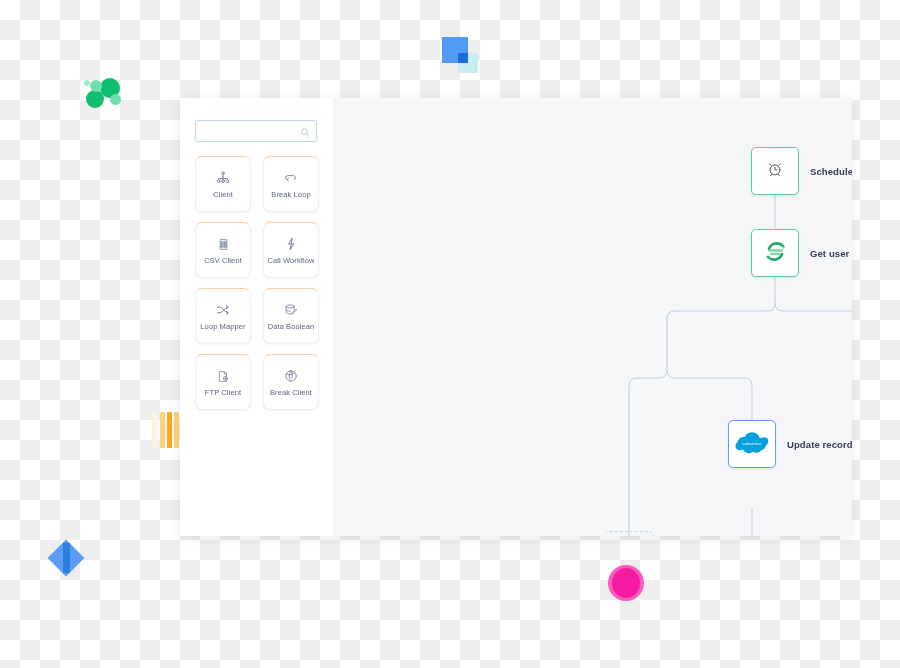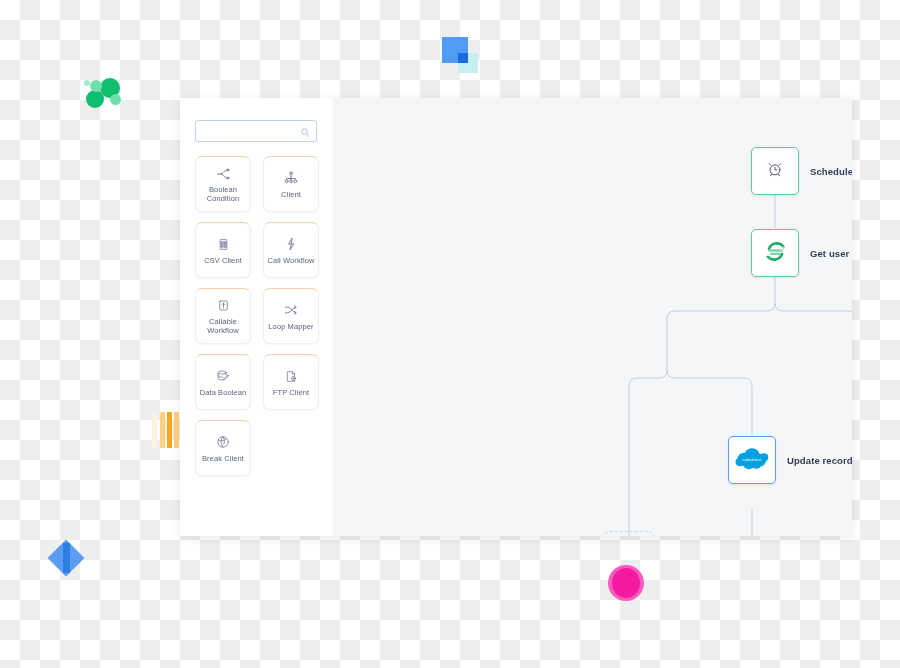--- a/index.html
+++ b/index.html
@@ -242,48 +242,45 @@
       <span id="search-icon">
         <svg viewBox="0 0 16 16" width="11" height="12" fill="none" stroke="currentColor" stroke-width="1.2">
           <circle cx="6.5" cy="6" r="4"></circle>
           <line x1="9.6" y1="9.2" x2="13" y2="13.5"></line>
         </svg>
       </span>
     </div>
 
     <div id="palette-grid">
 
-      <div class="palette-card">
-        <span class="pc-icon">
-          <svg viewBox="0 0 20 20" width="16" height="16" fill="none" stroke="currentColor" stroke-width="1.1" stroke-linecap="round">
-            <path d="M3 10 h4"></path>
-            <path d="M7 10 c4 0 4 -5 8 -5"></path>
-            <path d="M7 10 c4 0 4 5 8 5"></path>
-            <circle cx="16" cy="5" r="1.4"></circle>
-            <circle cx="16" cy="15" r="1.4"></circle>
-          </svg>
-        </span>
-        <span class="pc-label">Boolean Condition</span>
-      </div>
 
       <div class="palette-card">
         <span class="pc-icon">
           <svg viewBox="0 0 20 20" width="16" height="16" fill="none" stroke="currentColor" stroke-width="1.1" stroke-linecap="round">
             <circle cx="10" cy="4" r="1.6"></circle>
             <path d="M10 5.6 v3"></path>
             <path d="M4.5 12 v-1.4 h11 V12"></path>
             <path d="M10 8.6 v3.4"></path>
             <circle cx="4.5" cy="14" r="1.7"></circle>
             <circle cx="10" cy="14" r="1.7"></circle>
             <circle cx="15.5" cy="14" r="1.7"></circle>
           </svg>
         </span>
         <span class="pc-label">Client</span>
       </div>
 
+      <div class="palette-card">
+        <span class="pc-icon">
+          <svg viewBox="0 0 20 20" width="16" height="16" fill="none" stroke="currentColor" stroke-width="1.1" stroke-linecap="round">
+            <path d="M5 12 c-2.5 0 -2.5 -5 1 -5 h7 c3 0 3.5 5 1 5"></path>
+            <path d="M7 10 L5 12 L7 14"></path>
+          </svg>
+        </span>
+        <span class="pc-label">Break Loop</span>
+      </div>
 
       <div class="palette-card">
         <span class="pc-icon">
           <svg viewBox="0 0 20 20" width="15" height="15" fill="none" stroke="currentColor" stroke-width="1">
             <rect x="5.5" y="3.5" width="9" height="13" rx="0.6"></rect>
             <path d="M7.4 5.6 v9.2 M9.3 5.6 v9.2 M11.2 5.6 v9.2 M13 5.6 v9.2" stroke-width="0.9"></path>
             <path d="M5.5 6.5 h9 M5.5 8.6 h9 M5.5 10.7 h9 M5.5 12.8 h9" stroke-width="0.7"></path>
           </svg>
         </span>
         <span class="pc-label">CSV Client</span>
@@ -292,30 +289,20 @@
 
       <div class="palette-card">
         <span class="pc-icon">
           <svg viewBox="0 0 20 20" width="16" height="16" fill="none" stroke="currentColor" stroke-width="1.1" stroke-linejoin="round">
             <path d="M11.5 2.5 L7 10.2 h3.4 L8.8 17.5 L13.5 9.6 h-3.4 z"></path>
           </svg>
         </span>
         <span class="pc-label">Call Workflow</span>
       </div>
 
-      <div class="palette-card">
-        <span class="pc-icon">
-          <svg viewBox="0 0 20 20" width="15" height="15" fill="none" stroke="currentColor" stroke-width="1.05" stroke-linecap="round">
-            <rect x="5" y="4" width="10" height="12" rx="1.1"></rect>
-            <path d="M10 13 V7"></path>
-            <path d="M7.8 9 L10 6.8 L12.2 9"></path>
-          </svg>
-        </span>
-        <span class="pc-label">Callable Workflow</span>
-      </div>
 
       <div class="palette-card">
         <span class="pc-icon">
           <svg viewBox="0 0 20 20" width="16" height="16" fill="none" stroke="currentColor" stroke-width="1.1" stroke-linecap="round">
             <path d="M3 6.5 h3 c4 0 6 7 10 7"></path>
             <path d="M3 13.5 h3 c4 0 6 -7 10 -7"></path>
             <path d="M14.2 4.6 L16.5 6.5 L14.2 8.4"></path>
             <path d="M14.2 11.6 L16.5 13.5 L14.2 15.4"></path>
           </svg>
         </span>
@@ -410,21 +397,21 @@
             <circle cx="25.6" cy="11.4" r="1.5" fill="#7fd3ab"></circle>
             <circle cx="9.6" cy="22.8" r="1.2" fill="#7fd3ab"></circle>
           </svg>
         </span>
       </div>
       <span class="node-label">Get user</span>
     </div>
 
     <div id="node-placeholder" style="left:271px; top:433px;"></div>
 
-    <div class="node" style="left:395px; top:338px;">
+    <div class="node" style="left:395px; top:322px;">
       <div class="node-box blue">
         <span>
           <svg viewBox="0 0 48 34" width="38" height="27">
             <g fill="#00a1e0">
               <circle cx="14" cy="18" r="8.4"></circle>
               <circle cx="24" cy="13.5" r="9.6"></circle>
               <circle cx="34" cy="19" r="8"></circle>
               <circle cx="20" cy="23" r="7.6"></circle>
               <circle cx="29.5" cy="23.5" r="6.6"></circle>
               <circle cx="8.5" cy="21.5" r="5.4"></circle>

